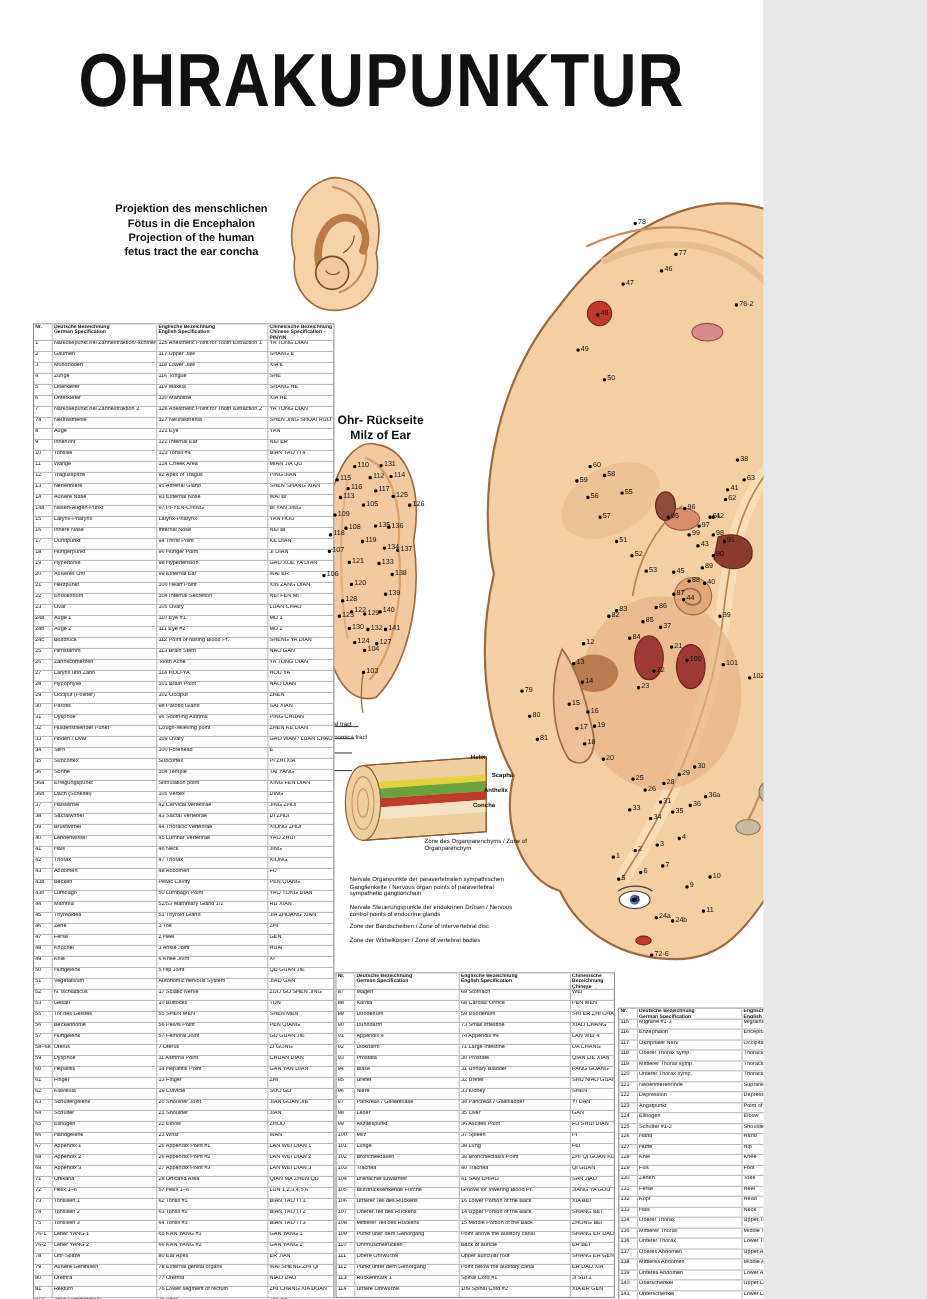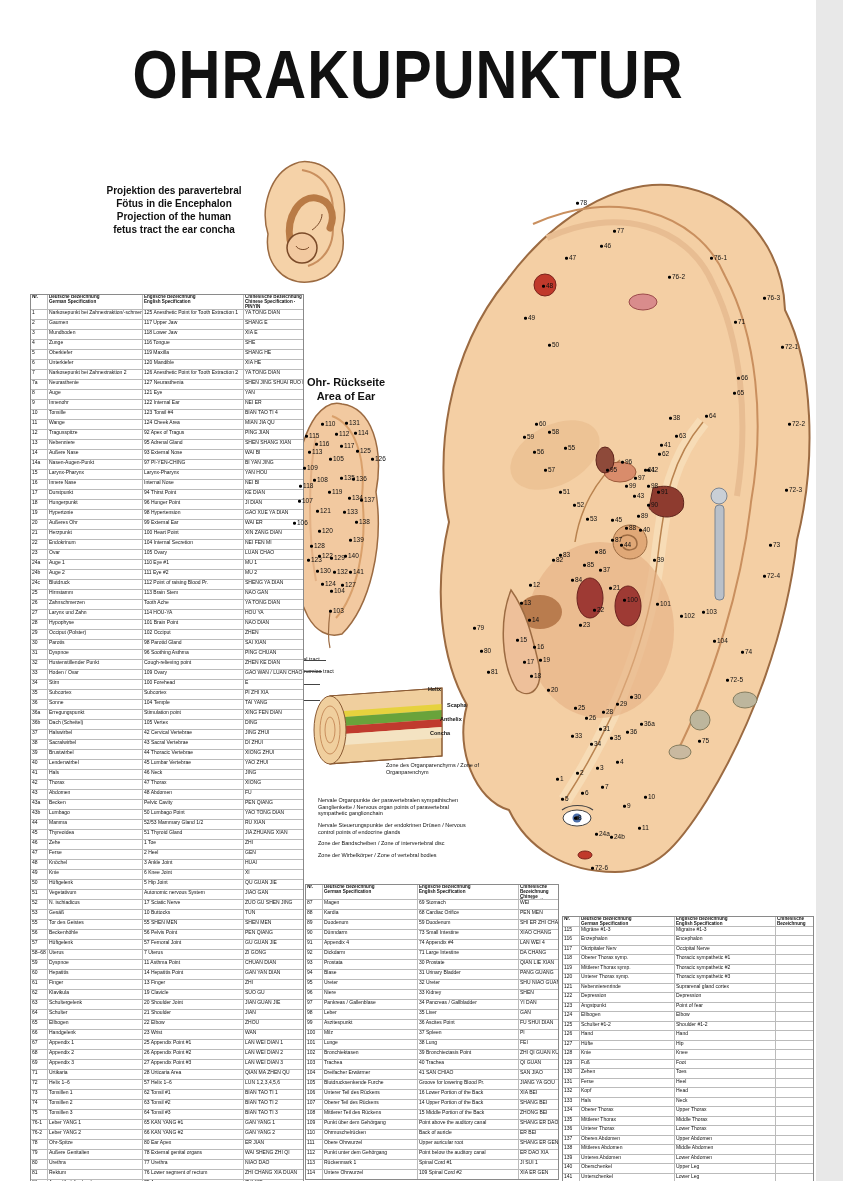--- a/index.html
+++ b/index.html
@@ -1,16 +1,16 @@
 <!DOCTYPE html>
 <html><head>
 <meta charset="utf-8">
 <style>
   html,body{margin:0;padding:0;background:#e8e8e8}
-  .page{position:relative;width:816px;height:1181px;background:#ffffff;overflow:hidden;
+  .page{position:relative;width:694px;height:1181px;background:#ffffff;overflow:hidden;
         font-family:"Liberation Sans",sans-serif;color:#111}
   .abs{position:absolute}
   .title{left:0;top:34px;width:100%;text-align:center;font-size:58px;font-weight:800;
          letter-spacing:1px;transform:scaleY(1.18);transform-origin:top;white-space:nowrap}
   .subtitle{left:0;top:110px;width:100%;text-align:center;font-size:20px;font-weight:700;letter-spacing:4px}
   .fetus-cap{left:88px;top:184px;width:172px;text-align:center;font-size:10px;font-weight:700;line-height:1.3}
   .back-cap{left:292px;top:376px;width:108px;text-align:center;font-size:11px;font-weight:700;line-height:1.25}
   
   .dtable{position:absolute;border:1px solid #8a8a8a;background:#fff;font-size:5px;line-height:1.05}
   #left-table{left:30px;top:294px;width:272px}
@@ -37,38 +37,38 @@
   .zl{position:absolute;font-size:5.5px;line-height:1.2;width:160px}
 </style>
 </head>
 <body>
 
 <div class="page">
 
   <div class="abs title">OHRAKUPUNKTUR</div>
 
   <div class="abs fetus-cap">
-    <div>Projektion des paravertebral</div>
+    <div>Projektion des menschlichen</div>
     <div>Fötus in die Encephalon</div>
     <div>Projection of the human</div>
     <div>fetus tract the ear concha</div>
   </div>
 
   <svg class="abs" style="left:252px;top:156px" width="112" height="138" viewBox="0 0 112 138">
     <path d="M58,6 C86,10 98,42 90,74 C96,104 80,124 56,126 C30,128 12,106 16,78 C8,52 18,18 42,8 C48,5 53,5 58,6 Z" fill="#f5d2a8" stroke="#9c6b42" stroke-width="1.5"></path>
     <path d="M50,14 C74,18 84,40 80,64 C84,86 74,104 56,110" fill="none" stroke="#c98f5e" stroke-width="2"></path>
     <path d="M38,84 C34,60 48,40 64,42 C78,44 84,58 78,72" fill="none" stroke="#b97b46" stroke-width="7" stroke-linecap="round"></path>
     <circle cx="50" cy="92" r="15" fill="#f2c9a0" stroke="#7a4a28" stroke-width="1.5"></circle>
     <path d="M44,90 C46,94 54,95 57,91" fill="none" stroke="#7a4a28" stroke-width="1"></path>
     <path d="M60,74 C66,70 70,64 70,58" fill="none" stroke="#7a4a28" stroke-width="1"></path>
   </svg>
 
   <div class="abs back-cap">
     <div>Ohr- Rückseite</div>
-    <div>Area of Ear</div>
+    <div>Milz of Ear</div>
   </div>
 
   <svg class="abs" style="left:282px;top:396px" width="114" height="256" viewBox="0 0 114 256">
     <path d="M60,8 C90,12 102,52 94,96 C102,150 88,210 60,238 C32,246 12,210 16,160 C6,110 14,48 34,20 C42,10 50,5 60,8 Z" fill="#f2c9a0" stroke="#9c6b42" stroke-width="1.5"></path>
     <path d="M50,20 C72,28 84,60 80,100 C86,150 74,200 54,222" fill="none" stroke="#d9a06b" stroke-width="2"></path>
     <path d="M34,40 C26,80 26,140 34,185" fill="none" stroke="#e3b185" stroke-width="2"></path>
     <path d="M48,216 C46,232 46,244 48,252" fill="none" stroke="#9c6b42" stroke-width="1.2"></path>
   </svg>
 
   <svg class="abs" style="left:415px;top:160px" width="420" height="740" viewBox="0 0 420 740">

